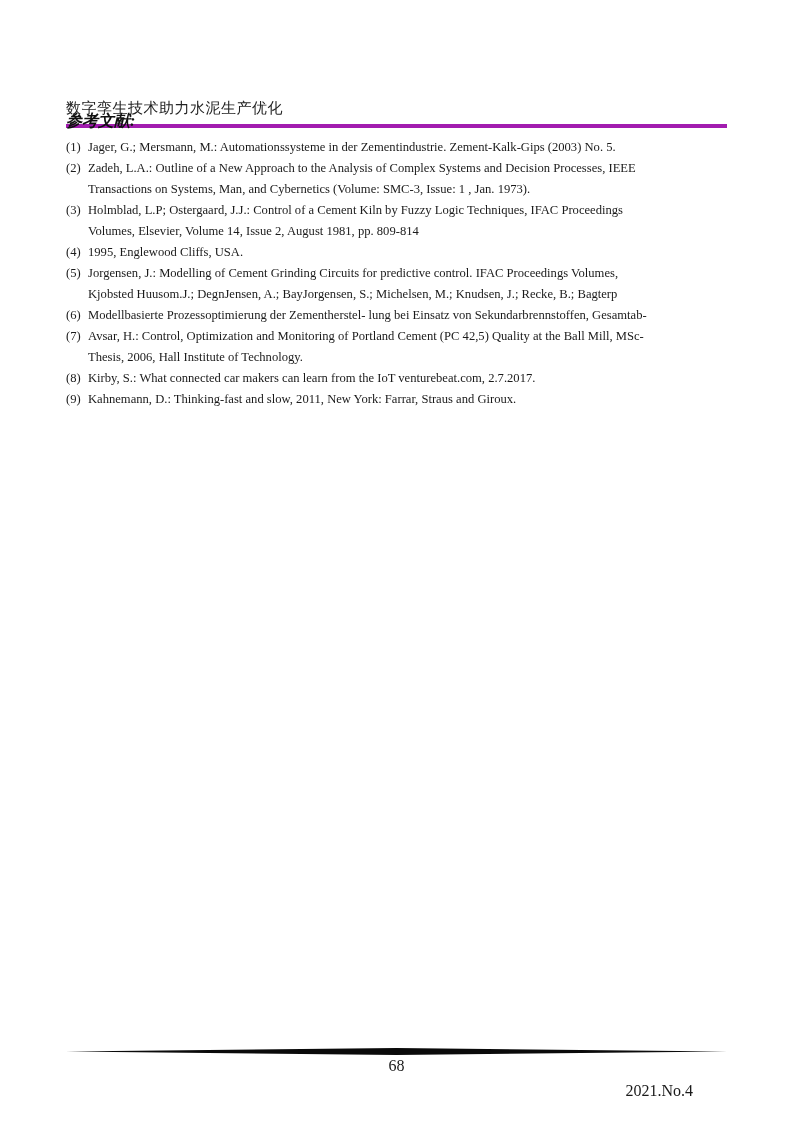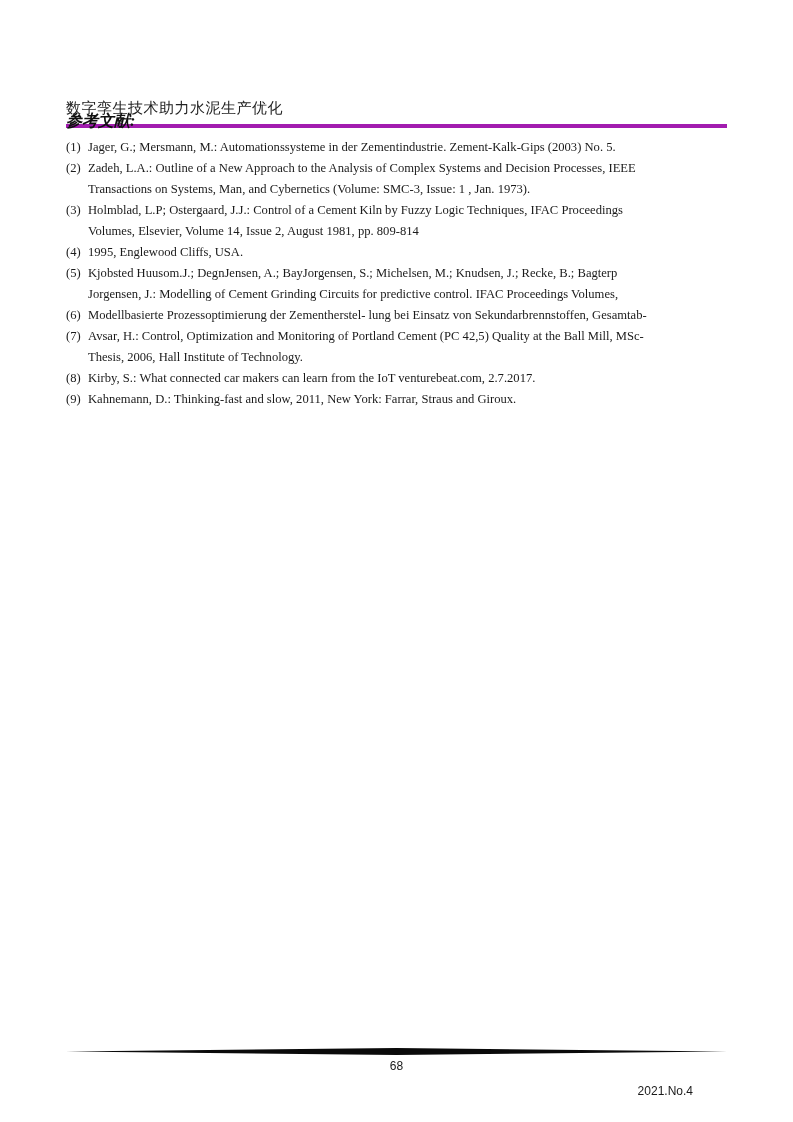--- a/index.html
+++ b/index.html
@@ -58,22 +58,22 @@
     width: 661px;
     height: 7px;
   }
   .footer-bar svg { display: block; }
   .footer-text {
     position: absolute;
     left: 66px;
     top: 1057px;
     width: 661px;
     height: 18px;
-    font-family: Liberation Sans, sans-serif;
-    font-size: 12px;
+    font-family: Liberation Serif, serif;
+    font-size: 16px;
     line-height: 18px;
     color: #1a1a1a;
   }
   .page-num { position: absolute; left: 0; right: 0; text-align: center; }
   .issue { position: absolute; right: 34px; top: 0; margin-top: 25px; }
 </style>
 </head>
 <body>
 
 <div class="page">
@@ -112,22 +112,22 @@
     <div class="ref">
       <span class="ref-num">(4)</span>
       <div class="ref-lines">
         <div class="ref-line">1995, Englewood Cliffs, USA.</div>
       </div>
     </div>
 
     <div class="ref">
       <span class="ref-num">(5)</span>
       <div class="ref-lines">
+        <div class="ref-line">Jorgensen, J.: Modelling of Cement Grinding Circuits for predictive control. IFAC Proceedings Volumes,</div>
         <div class="ref-line">Kjobsted Huusom.J.; DegnJensen, A.; BayJorgensen, S.; Michelsen, M.; Knudsen, J.; Recke, B.; Bagterp</div>
-        <div class="ref-line">Jorgensen, J.: Modelling of Cement Grinding Circuits for predictive control. IFAC Proceedings Volumes,</div>
       </div>
     </div>
 
     <div class="ref">
       <span class="ref-num">(6)</span>
       <div class="ref-lines">
         <div class="ref-line">Modellbasierte Prozessoptimierung der Zementherstel- lung bei Einsatz von Sekundarbrennstoffen, Gesamtab-</div>
       </div>
     </div>
 

